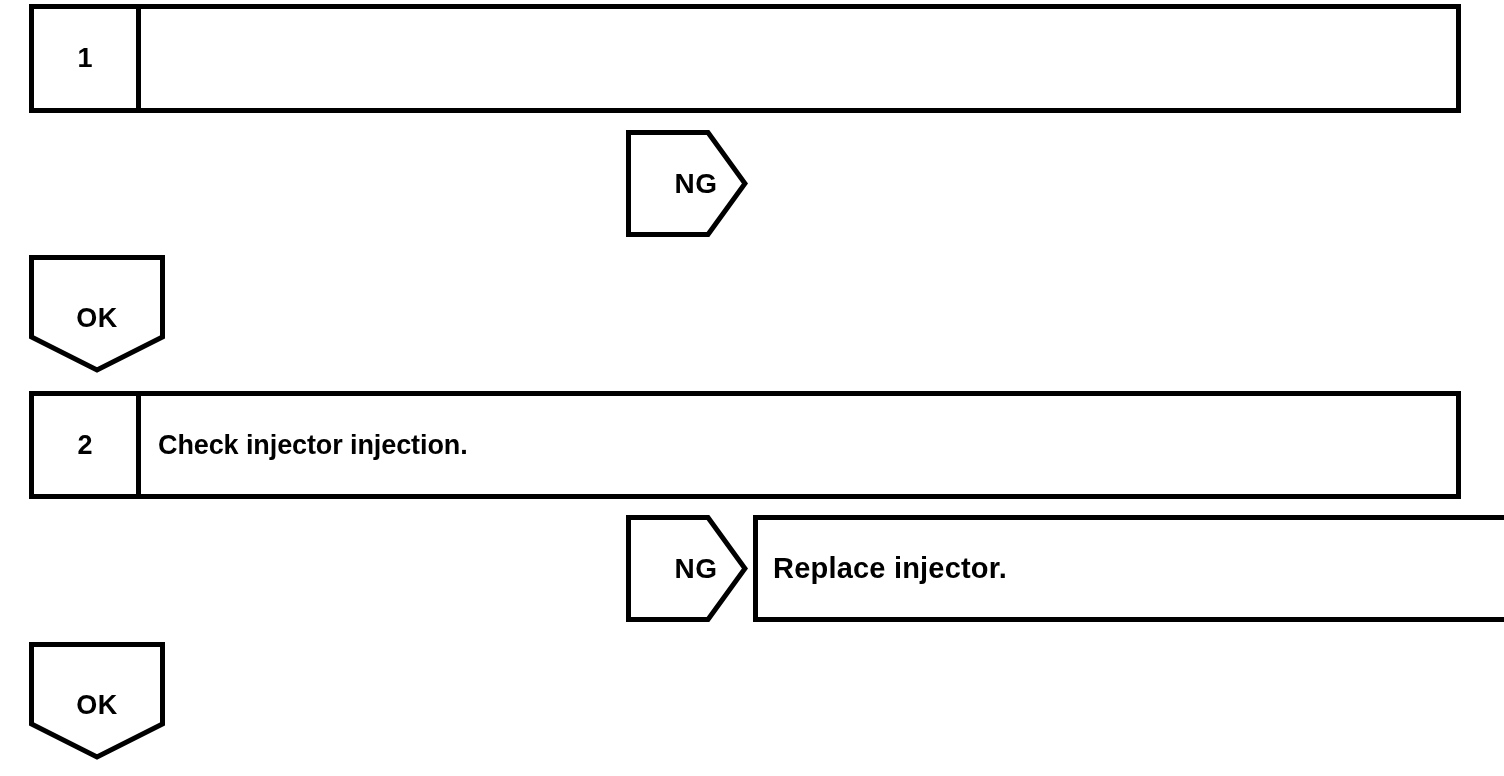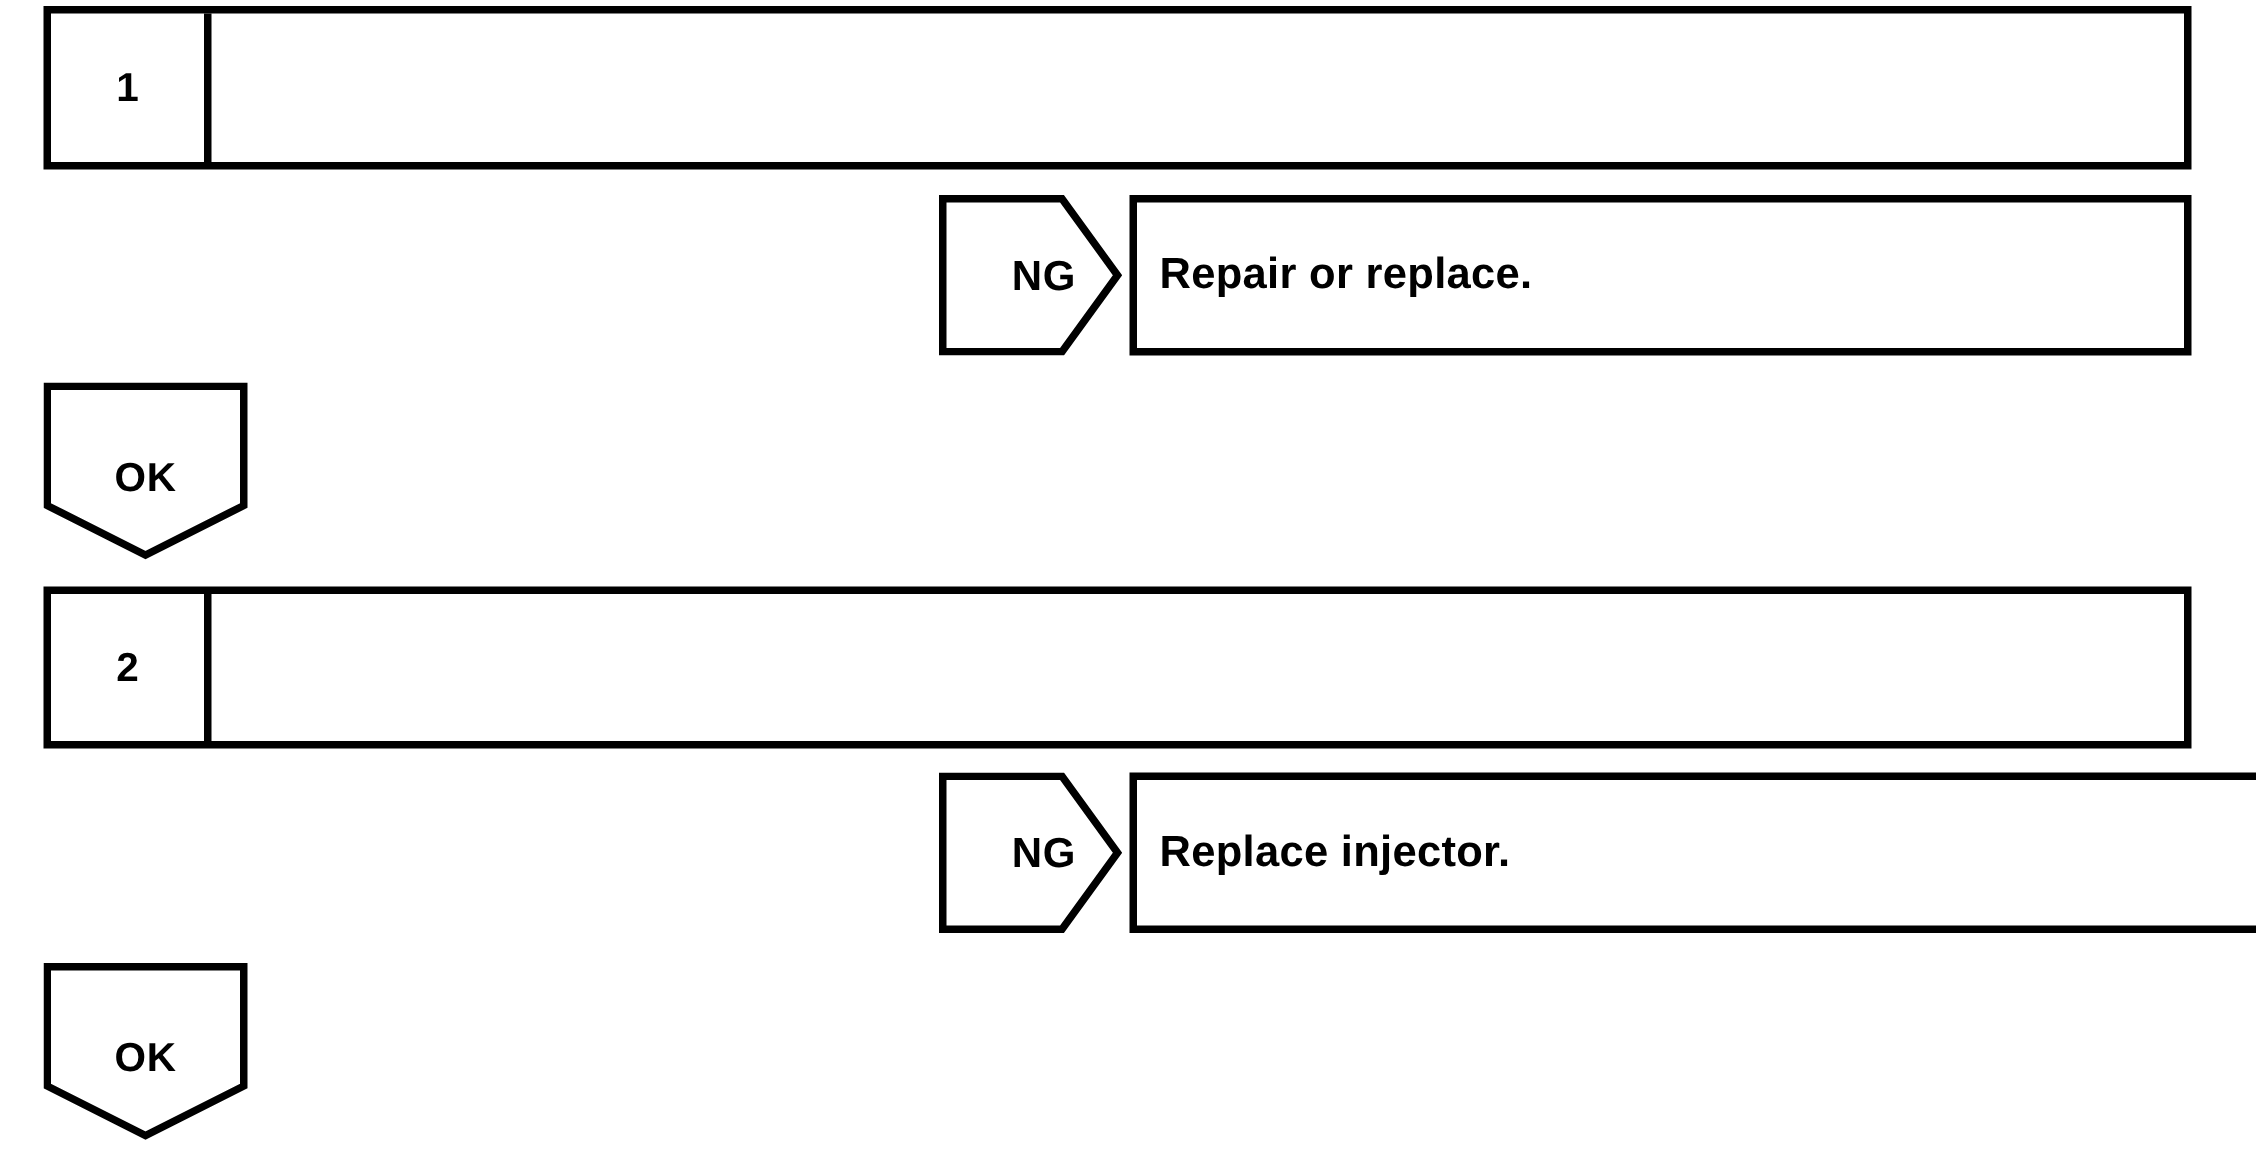--- a/index.html
+++ b/index.html
@@ -144,35 +144,35 @@
     </div>
   </div>
 
   <div class="branch-row" style="left:626px; top:130px; width:835px; height:107px;">
     <div class="ng-tag">
       <svg width="122" height="107" viewBox="0 0 122 107" aria-hidden="true">
         <polygon points="2.5,2.5 82,2.5 119,53.5 82,104.5 2.5,104.5" fill="#ffffff" stroke="#000000" stroke-width="5" stroke-linejoin="miter"></polygon>
       </svg>
       <div class="ng-label">NG</div>
     </div>
-    <div class="action-box" style="left:127px; top:0px; width:708px; height:107px;">
-      <span>Repair or replace.</span>
-    </div>
   </div>
 
   <div class="ok-tag" style="left:29px; top:255px; width:140px; height:120px;">
     <svg width="140" height="120" viewBox="0 0 140 120" aria-hidden="true">
       <polygon points="2.5,2.5 133.5,2.5 133.5,82 68,115 2.5,82" fill="#ffffff" stroke="#000000" stroke-width="5" stroke-linejoin="miter"></polygon>
     </svg>
     <div class="ok-label">OK</div>
   </div>
 
   <div class="step-row" style="left:29px; top:391px; width:1432px; height:108px;">
     <div class="step-number">
       <span>2</span>
+    </div>
+    <div class="step-title tight">
+      <span>Check injector injection.</span>
     </div>
   </div>
 
   <div class="branch-row" style="left:626px; top:515px; width:835px; height:107px;">
     <div class="ng-tag">
       <svg width="122" height="107" viewBox="0 0 122 107" aria-hidden="true">
         <polygon points="2.5,2.5 82,2.5 119,53.5 82,104.5 2.5,104.5" fill="#ffffff" stroke="#000000" stroke-width="5" stroke-linejoin="miter"></polygon>
       </svg>
       <div class="ng-label">NG</div>
     </div>

